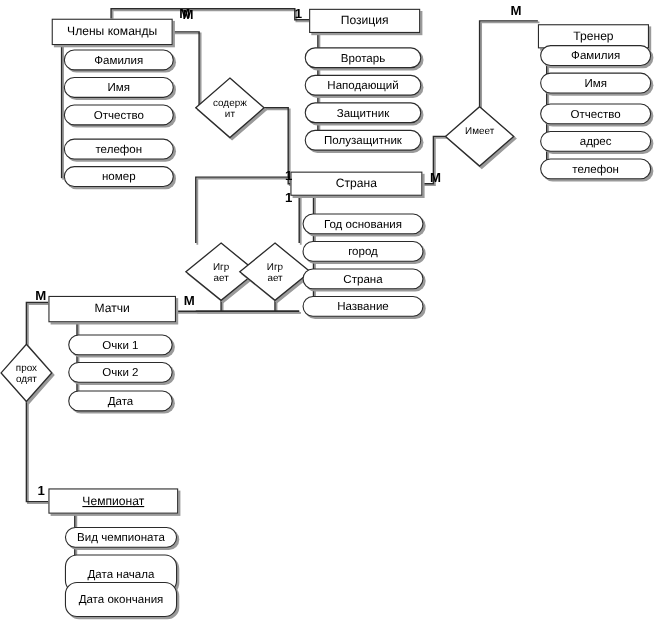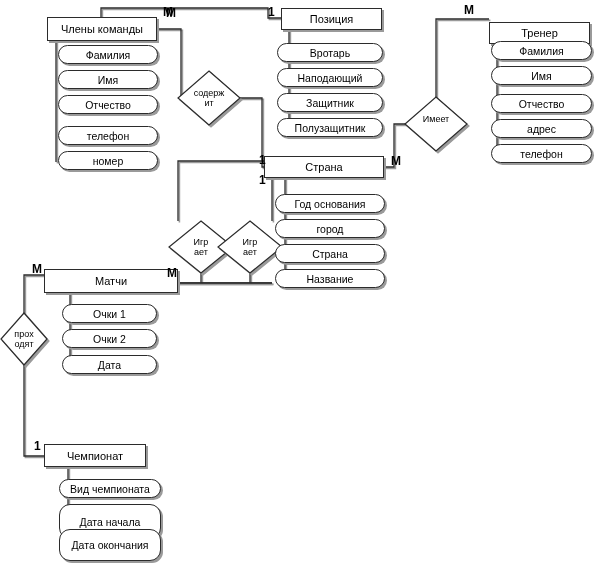--- a/index.html
+++ b/index.html
@@ -197,33 +197,33 @@
       </div>
       <div class="attr-box" style="left: 275px; top: 219px; width: 110px; height: 19px;">
         <span>город</span>
       </div>
       <div class="attr-box" style="left: 275px; top: 244px; width: 110px; height: 19px;">
         <span>Страна</span>
       </div>
       <div class="attr-box" style="left: 275px; top: 269px; width: 110px; height: 19px;">
         <span>Название</span>
       </div>
-      <div class="entity-box" style="left: 44px; top: 269px; width: 134px; height: 24px;">
+      <div class="entity-box" style="left: 44px; top: 269px; width: 116px; height: 24px;">
         <span>Матчи</span>
       </div>
       <div class="attr-box" style="left: 62px; top: 304px; width: 95px; height: 19px;">
         <span>Очки 1</span>
       </div>
       <div class="attr-box" style="left: 62px; top: 329px; width: 95px; height: 19px; text-align: right;">
         <span>Очки 2</span>
       </div>
       <div class="attr-box" style="left: 62px; top: 355px; width: 95px; height: 19px;">
         <span>Дата</span>
       </div>
-      <div class="entity-box" style="left: 44px; top: 444px; width: 102px; height: 23px;">
+      <div class="entity-box" style="left: 44px; top: 444px; width: 118px; height: 23px; text-decoration: underline;">
         <span>Чемпионат</span>
       </div>
       <div class="attr-box" style="left: 59px; top: 479px; width: 102px; height: 19px;">
         <span>Вид чемпионата</span>
       </div>
       <div class="attr-box" style="left: 59px; top: 504px; width: 102px; height: 35px;">
         <span>Дата начала</span>
       </div>
       <div class="attr-box" style="left: 59px; top: 529px; width: 102px; height: 32px;">
         <span>Дата окончания</span>

